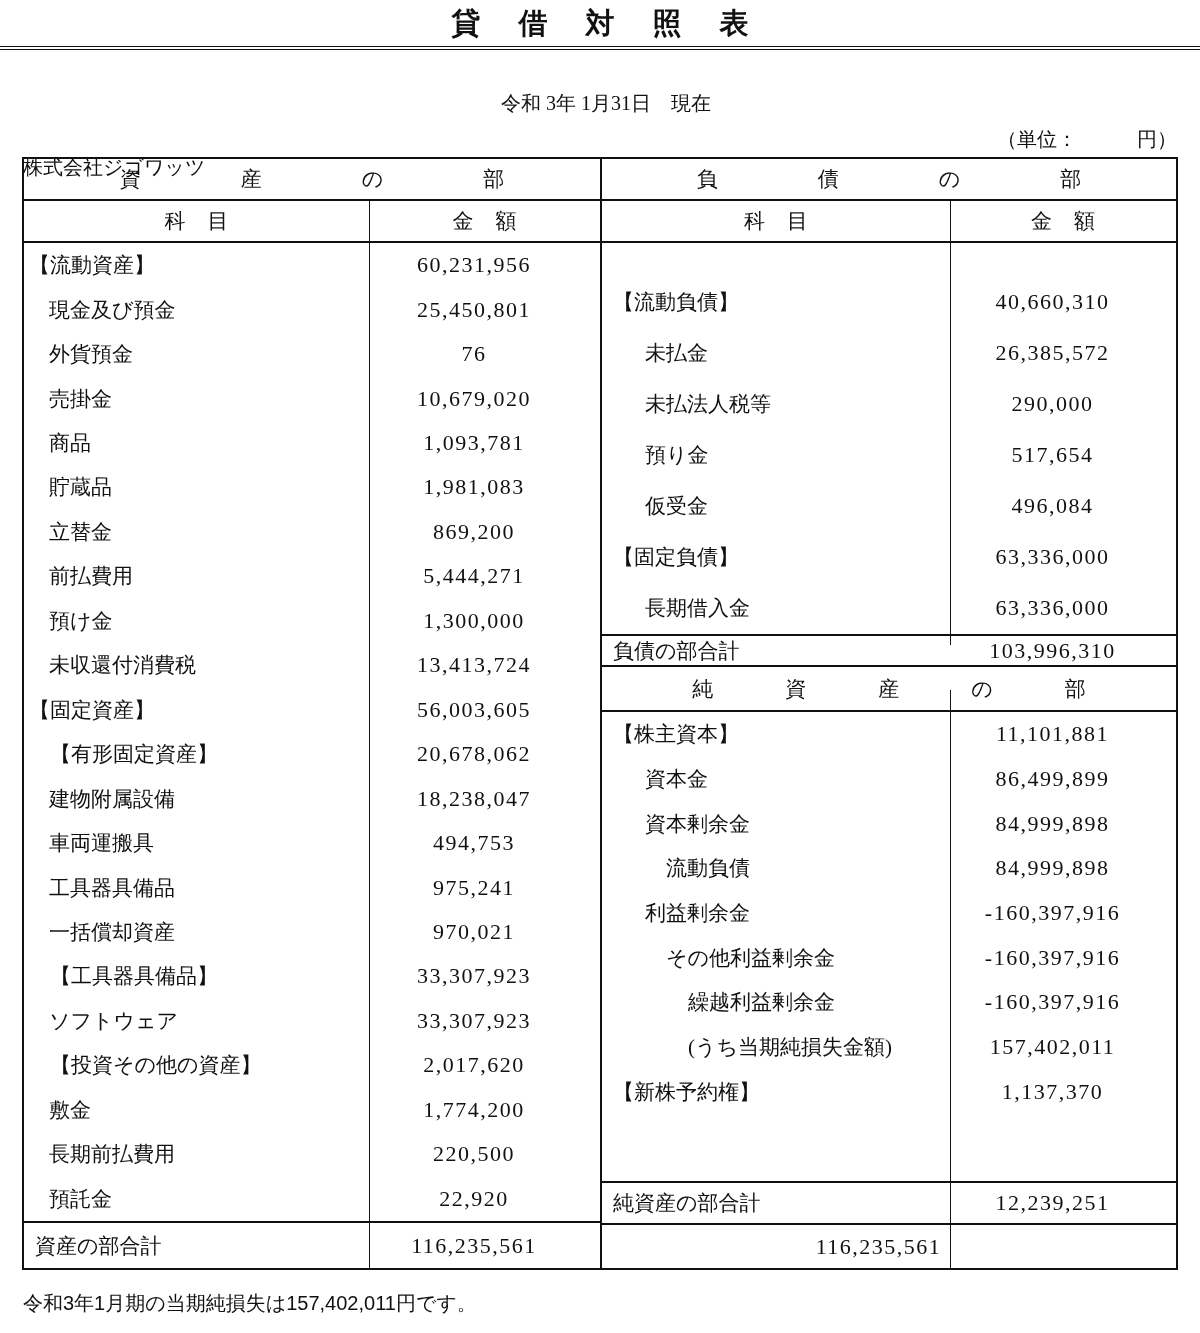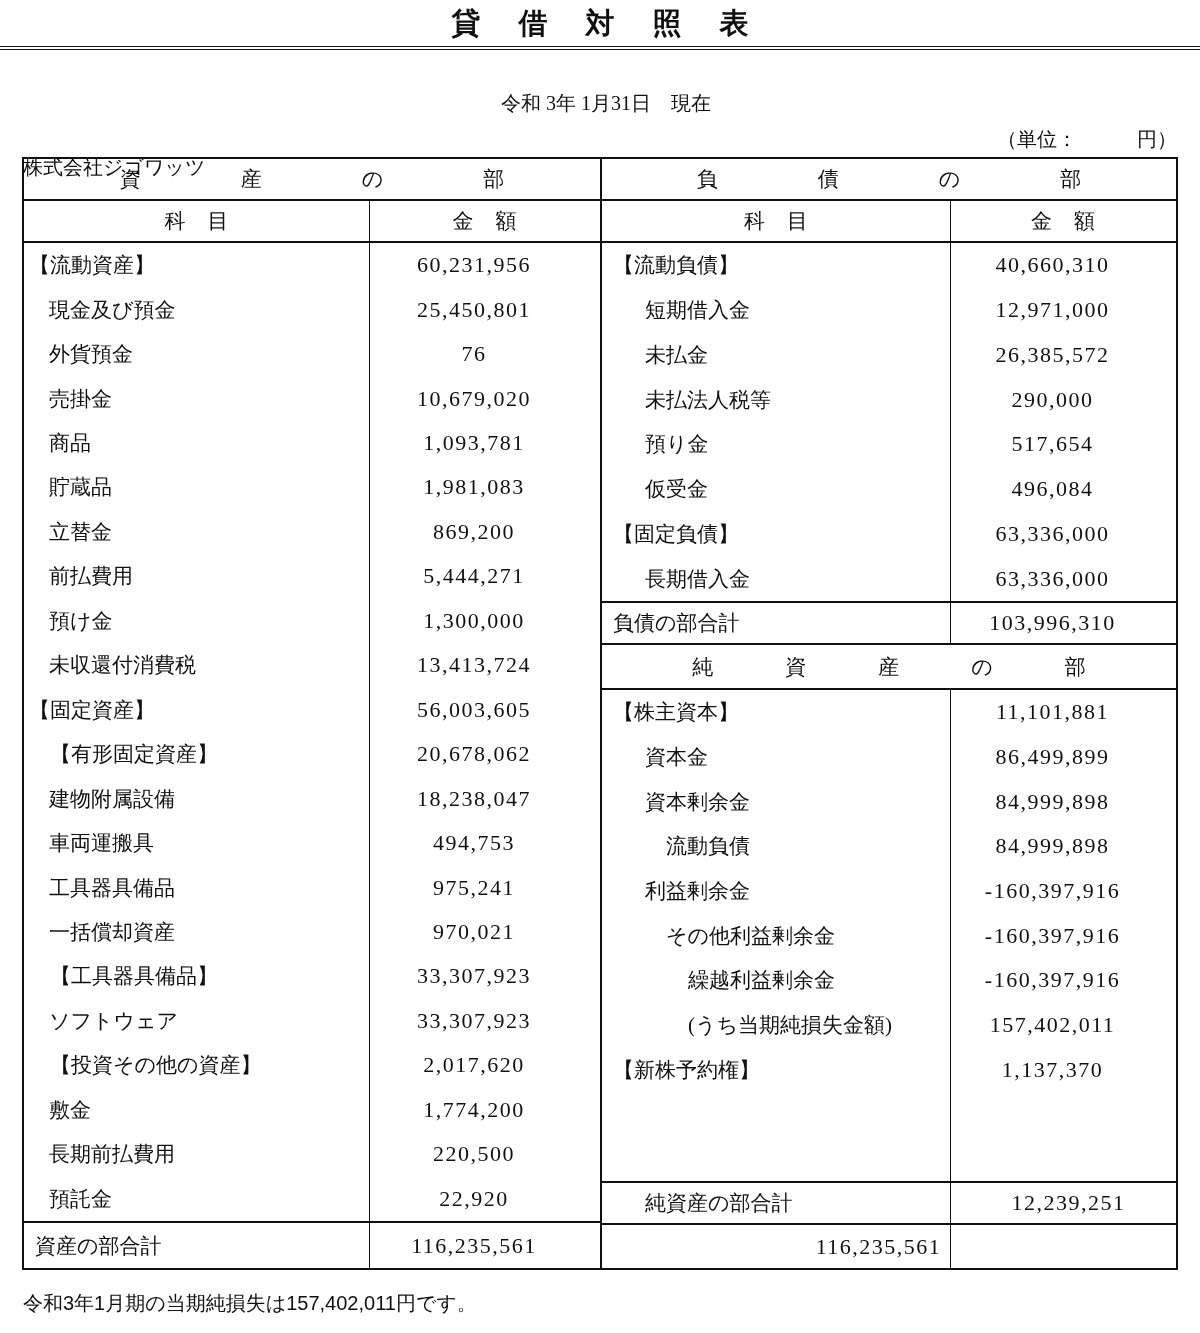--- a/index.html
+++ b/index.html
@@ -35,21 +35,21 @@
   .h-sec  { height:42px; border-bottom:2px solid #111; justify-content:center; }
   .h-cols { height:42px; border-bottom:2px solid #111; }
   .h-cols .ncell { display:flex; justify-content:center; align-items:center; height:100%; }
   .left  .ncell { width:345px; }
   .right .ncell { width:348px; }
   .h-cols .acell { flex:1; display:flex; justify-content:center; align-items:center; height:100%; }
 
   .rows { display:flex; flex-direction:column; }
   .left  .rows { flex:1; }
   .rows .row { flex:1; }
-  .liab-rows { height:358px; }
+  .liab-rows { height:358px;margin-top:33px; }
   .net-rows  { height:402px; }
   .spacer { flex:1; }
 
   .nm { height:100%; display:flex; align-items:center; font-size:21px; }
   .left  .nm { width:345px; }
   .right .nm { width:348px; }
   .am {
     flex:1; text-align:center; font-size:22px; padding-right:21px;
     letter-spacing:1.5px; white-space:nowrap;
   }
@@ -61,23 +61,23 @@
   .right .nm.item    { padding-left:43px; padding-right:20px; }
   .right .nm.item2   { padding-left:64px; padding-right:20px; }
   .right .nm.item3   { padding-left:86px; padding-right:20px; }
   .left  .nm.sec     { padding-left:5px; }
   .left  .nm.subsec  { padding-left:26px; }
   .right .nm.sec     { padding-left:11px; }
   .left  .nm.tot     { padding-left:11px; padding-right:21px; }
   .right .nm.tot     { padding-left:11px; padding-right:20px; }
 
   
-  .liab-total  { height:44px; border-top:2px solid #111; border-bottom:2px solid #111; }
+  .liab-total  { height:33px; border-top:2px solid #111; border-bottom:2px solid #111; }
   .net-header  { height:45px; border-bottom:2px solid #111; justify-content:center; }
-  .net-total   { height:42px; border-top:2px solid #111;padding-left:32px; }
+  .net-total   { height:42px; border-top:2px solid #111; }
   .grand-total { height:45px; border-top:2px solid #111; }
   .asset-total { height:47px; border-top:2px solid #111; }
 
   
   .vdiv  { position:absolute; left:345px; top:42px; bottom:0; width:1px; background:#111; }
   .vdiv1 { position:absolute; left:348px; top:42px; height:444px; width:1px; background:#111; }
   .vdiv2 { position:absolute; left:348px; top:531px; bottom:0; width:1px; background:#111; }
 
   
   [data-spread] { display:flex; justify-content:center; align-items:center; }
@@ -288,26 +288,20 @@
           </span>
         </div>
     </div>
     <div class="rows liab-rows">
       <div class="row">
           <div class="nm sec">【流動負債】</div>
           <div class="am">40,660,310</div>
         </div>
       <div class="row">
           <div class="nm item">
-            <span class="jst">短期借入金</span>
-          </div>
-          <div class="am">12,971,000</div>
-        </div>
-      <div class="row">
-          <div class="nm item">
             <span class="jst">未払金</span>
           </div>
           <div class="am">26,385,572</div>
         </div>
       <div class="row">
           <div class="nm item">
             <span class="jst">未払法人税等</span>
           </div>
           <div class="am">290,000</div>
         </div>

